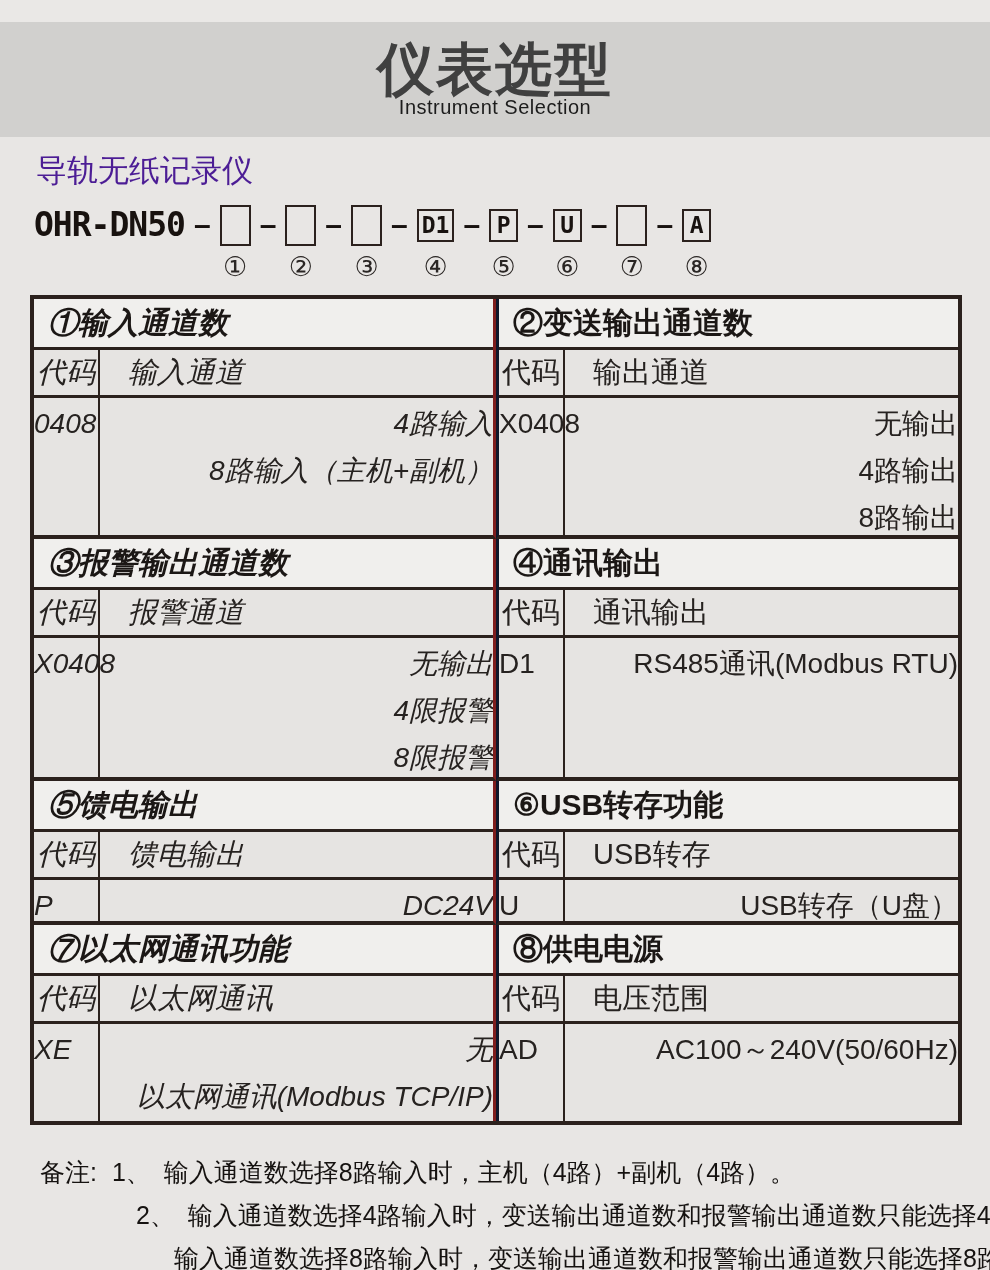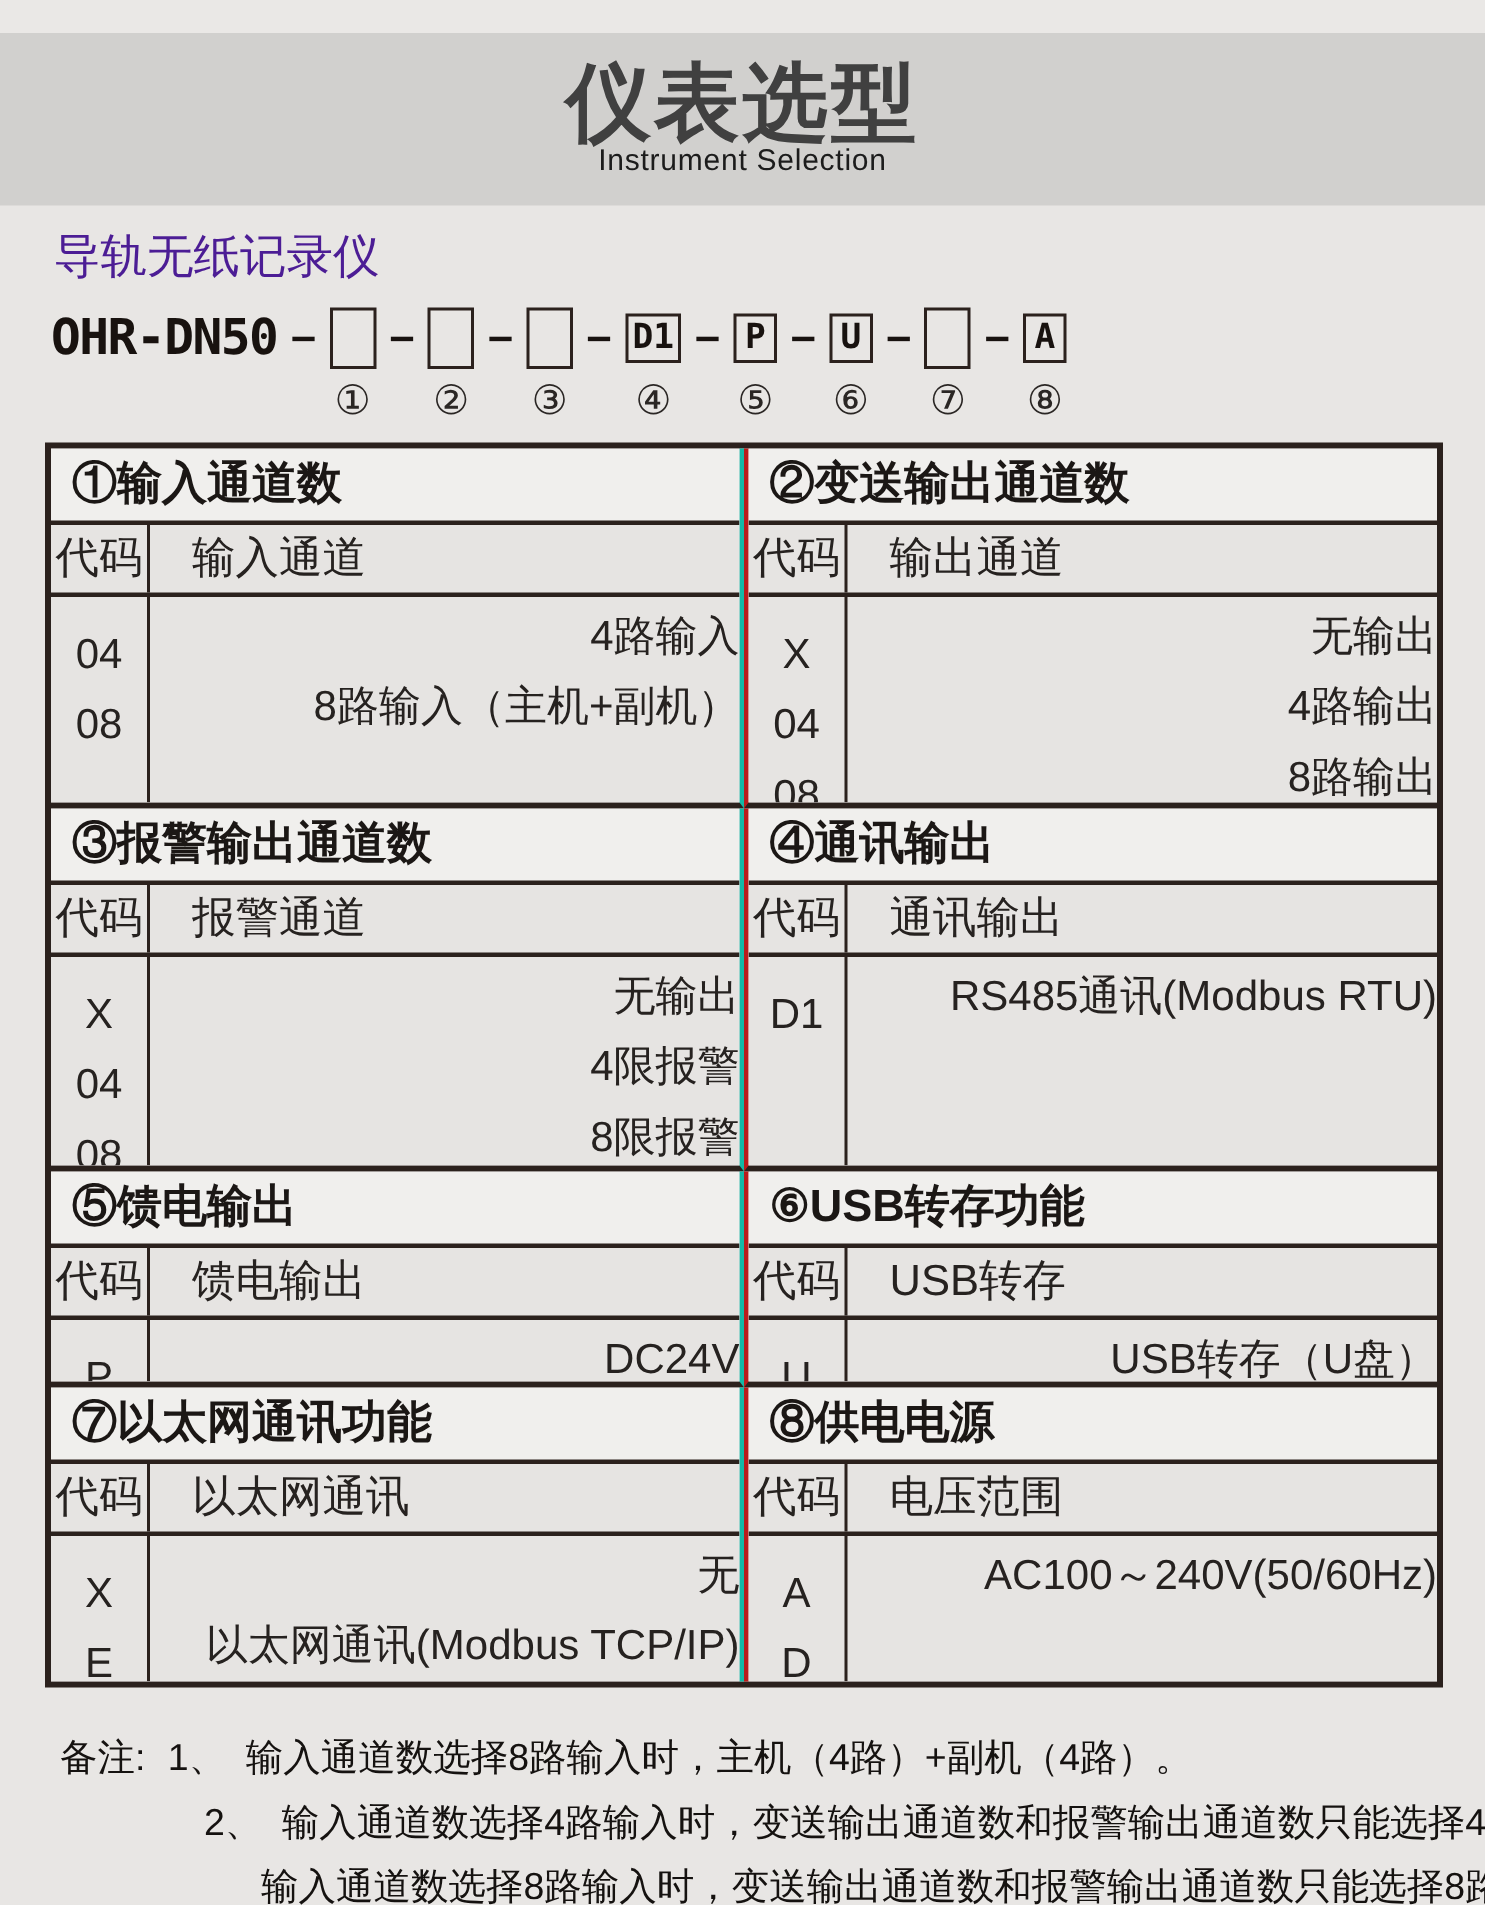--- a/index.html
+++ b/index.html
@@ -45,38 +45,38 @@
   
   .selection-grid {
     margin-top:13px;
     border:4px solid #2b211d;
     display:grid;
     grid-template-columns:1fr 1fr;
     grid-template-rows:240px 242px 144px 196px;
     background:#e6e4e2;
   }
   .sel-section { display:flex; flex-direction:column; overflow:hidden; }
-  .sel-section.left  { border-right:3px solid #14b8a6; }
-  .sel-section.right { border-left:3px solid #b91c1c; }
+  .sel-section.left  { border-right:3px solid #7f1d1d;font-style:italic; }
+  .sel-section.right { border-left:3px solid #0f172a; }
   .sel-section.hr    { border-bottom:4px solid #2b211d; }
 
   .sec-title {
     background:#f0efed; border-bottom:3px solid #2b211d;
     font-weight:bold; font-size:30px; line-height:48px; height:51px;
     padding-left:14px; color:#1b1715; white-space:nowrap;
   }
   .sec-head { display:flex; border-bottom:3px solid #2b211d; height:48px; background:#e6e4e2;justify-content:space-between; }
   .sec-head .code-col {
     width:66px; border-right:2px solid #2b211d;
     font-size:29px; line-height:45px; text-align:center; white-space:nowrap;
   }
   .sec-head .desc-col { flex:1; font-size:29px; line-height:45px; padding-left:28px; white-space:nowrap; }
 
   .sec-body { display:flex; flex:1; background:#e6e4e2; overflow:hidden; }
-  .sec-body .code-col { width:66px; border-right:2px solid #2b211d; display:flex; flex-direction:column; padding-top:14px; }
+  .sec-body .code-col { width:66px; border-right:2px solid #2b211d; display:flex; flex-direction:row; padding-top:2px; }
   .sec-body .desc-col { flex:1; display:flex; flex-direction:column; padding:2px 0 0 11px;text-align:right; }
   .cell { height:47px; line-height:47px; font-size:28px; white-space:nowrap; }
   .code-col .cell { text-align:center; }
 
   
   .notes { margin:26px 0 0 10px; font-size:25px; color:#151210; }
   .note-row { line-height:43px; white-space:nowrap; }
   .note-label { margin-right:8px; }
   .note-num { margin-right:6px; }
   .ind-a { padding-left:96px; }

